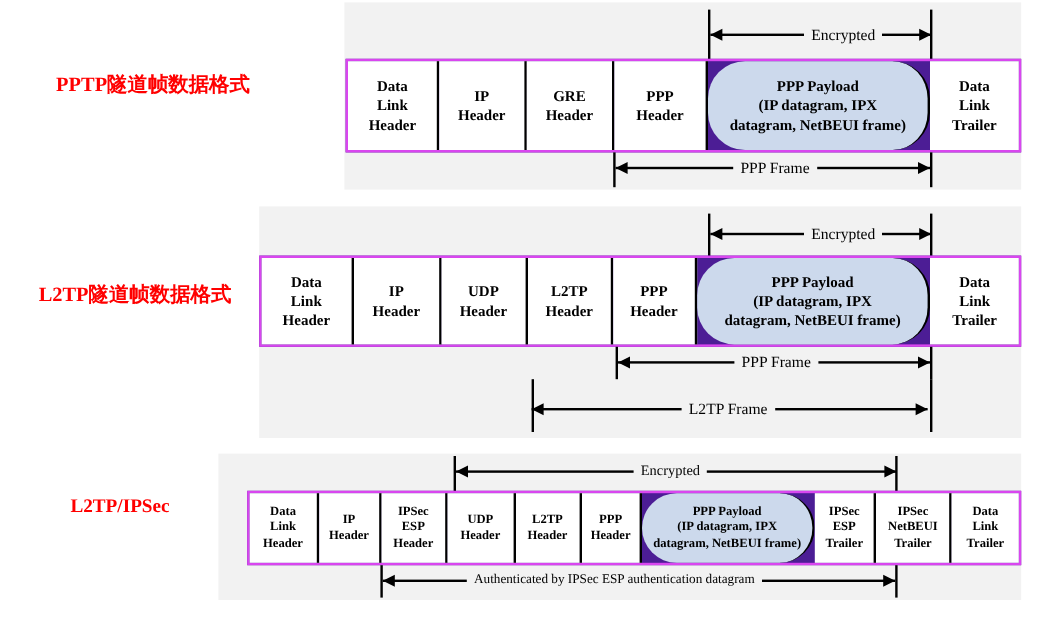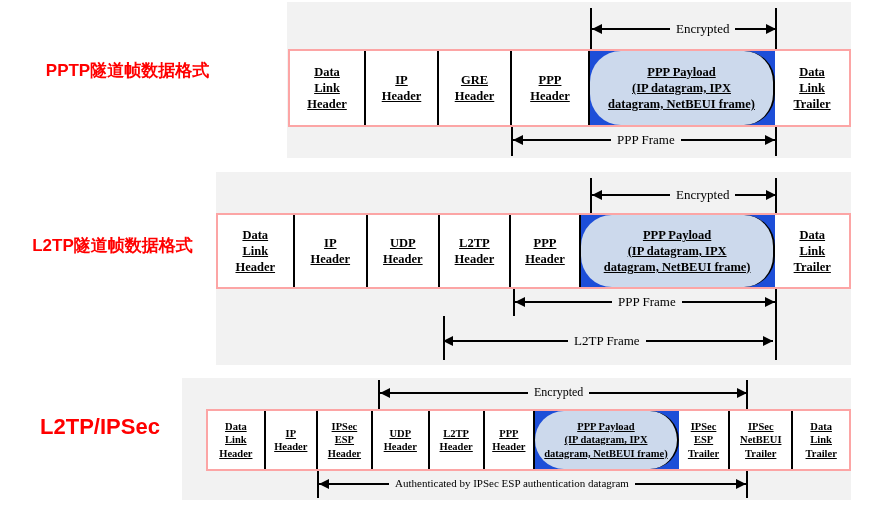--- a/index.html
+++ b/index.html
@@ -12,35 +12,34 @@
   }
   #root{position:absolute;left:0;top:0;width:872px;height:518px;}
 
   
   .panel{position:absolute;background:#f2f2f2;}
 
   
   .row-label{
     position:absolute;
     color:#ff0000;
-    font-family:Liberation Sans, sans-serif;
+    font-family:Liberation Serif, serif;
     font-weight:700;
     text-align:center;
     line-height:1.35;
     letter-spacing:0px;
   }
 
   
   .frame{
     position:absolute;
     display:flex;
     box-sizing:border-box;
-    border:2px solid #fca5a5;
-    background:#1d4ed8;
-    text-decoration:underline;
+    border:2px solid #d946ef;
+    background:#4c1d95;
   }
   .cell{
     box-sizing:border-box;
     border-right:2px solid #000000;
     display:flex;
     align-items:center;
     justify-content:center;
     text-align:center;
     font-weight:700;
     color:#000000;
@@ -243,21 +242,21 @@
   <div class="measure" style="left:443px;top:334px;width:330px;font-size:13px;">
     <div class="bar" style="width:125px;">
       <span class="arrow-l"></span>
     </div>
     <div class="mlabel">L2TP Frame</div>
     <div class="bar" style="flex:1 1 auto;">
       <span class="arrow-r"></span>
     </div>
   </div>
 
-  <div class="row-label" style="left:5px;top:412px;width:190px;font-size:22px;">
+  <div class="row-label" style="left:5px;top:412px;width:190px;font-size:16px;">
     <div>L2TP/IPSec</div>
   </div>
 
   <div class="tick" style="left:378px;top:380px;height:30px;"></div>
   <div class="tick" style="left:746px;top:380px;height:30px;"></div>
 
   <div class="measure" style="left:380px;top:386px;width:367px;font-size:12px;">
     <div class="bar" style="width:148px;">
       <span class="arrow-l"></span>
     </div>

